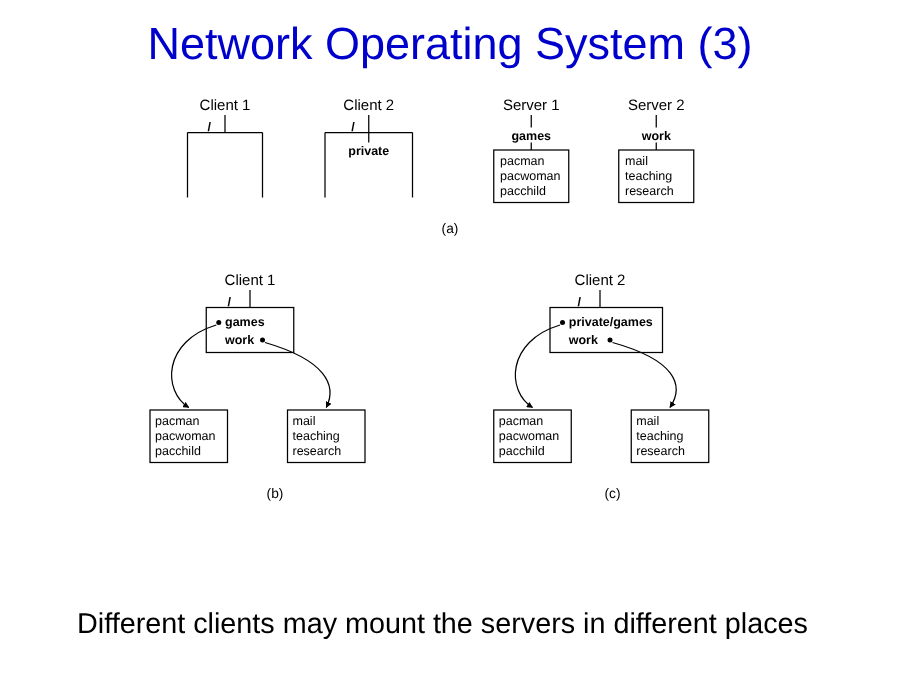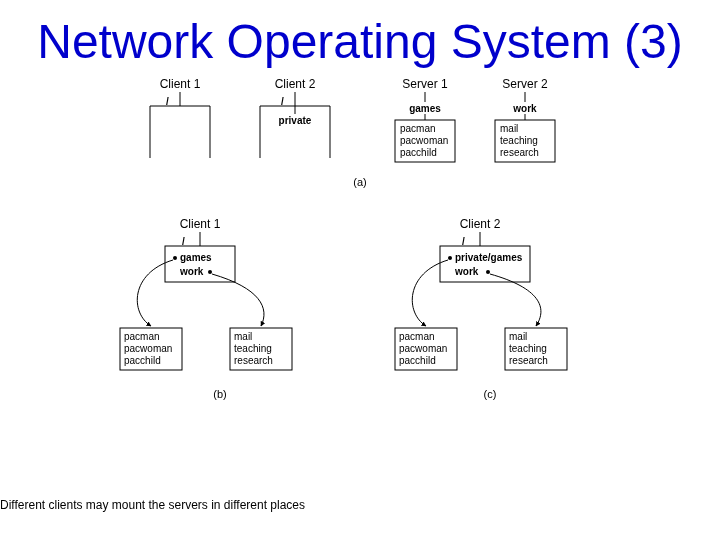--- a/index.html
+++ b/index.html
@@ -16,30 +16,31 @@
     width: 720px;
     height: 540px;
     position: relative;
   }
   .title {
     position: absolute;
     top: 14px;
     left: 0;
     width: 720px;
     text-align: center;
-    font-size: 48px;
+    font-size: 36px;
     font-weight: normal;
     color: #0000cc;
   }
   .caption {
     position: absolute;
     bottom: 28px;
     left: 0;
     width: 708px;
-    font-size: 12px;
+    text-align: center;
+    font-size: 23px;
     color: #000;
   }
   svg {
     position: absolute;
     top: 78px;
     left: 110px;
   }
   svg text {
     font-family: Arial, Helvetica, sans-serif;
     fill: #000;

